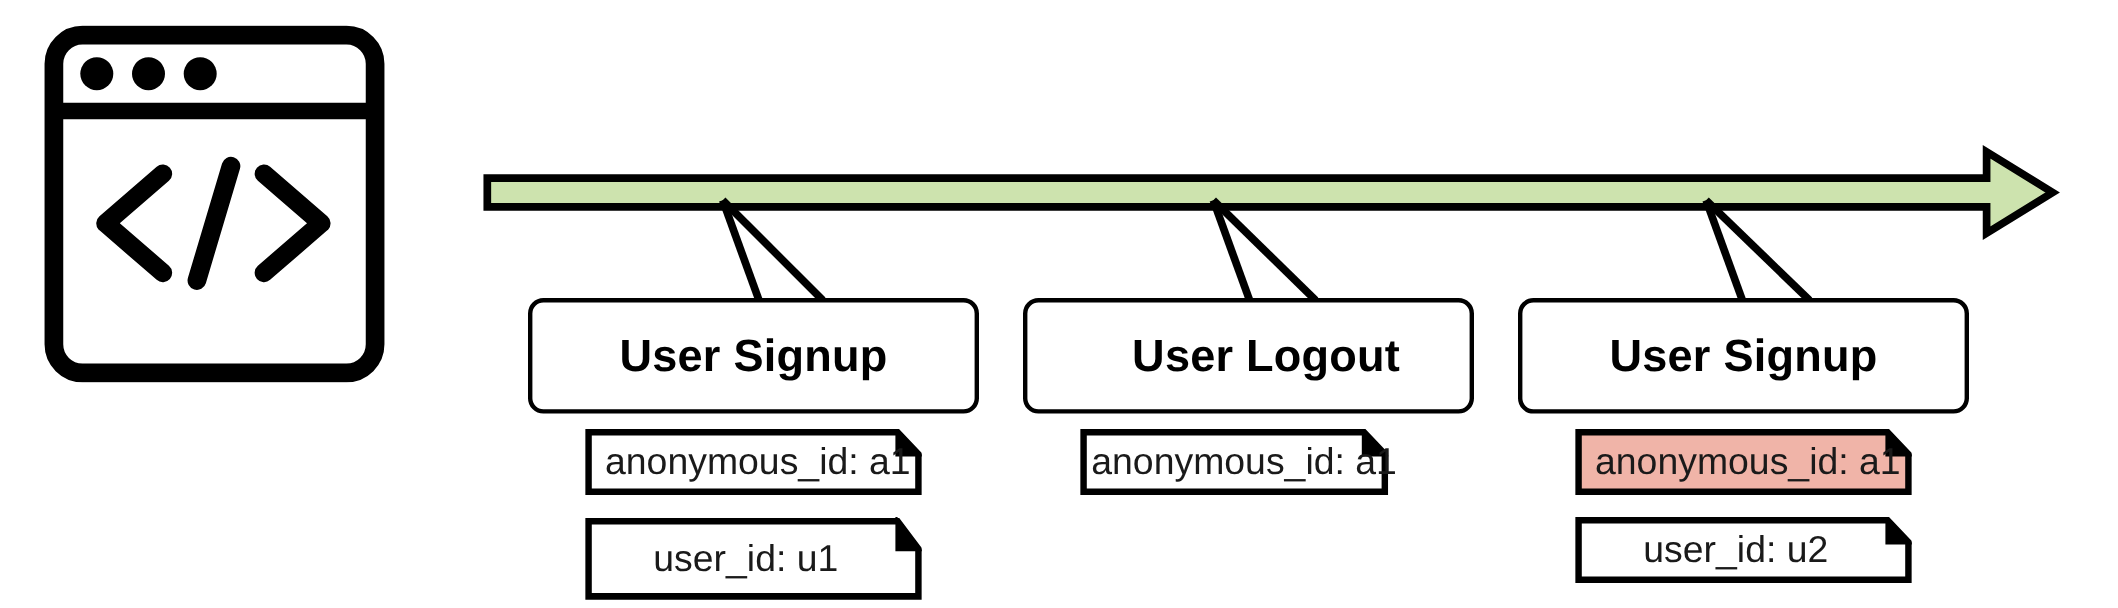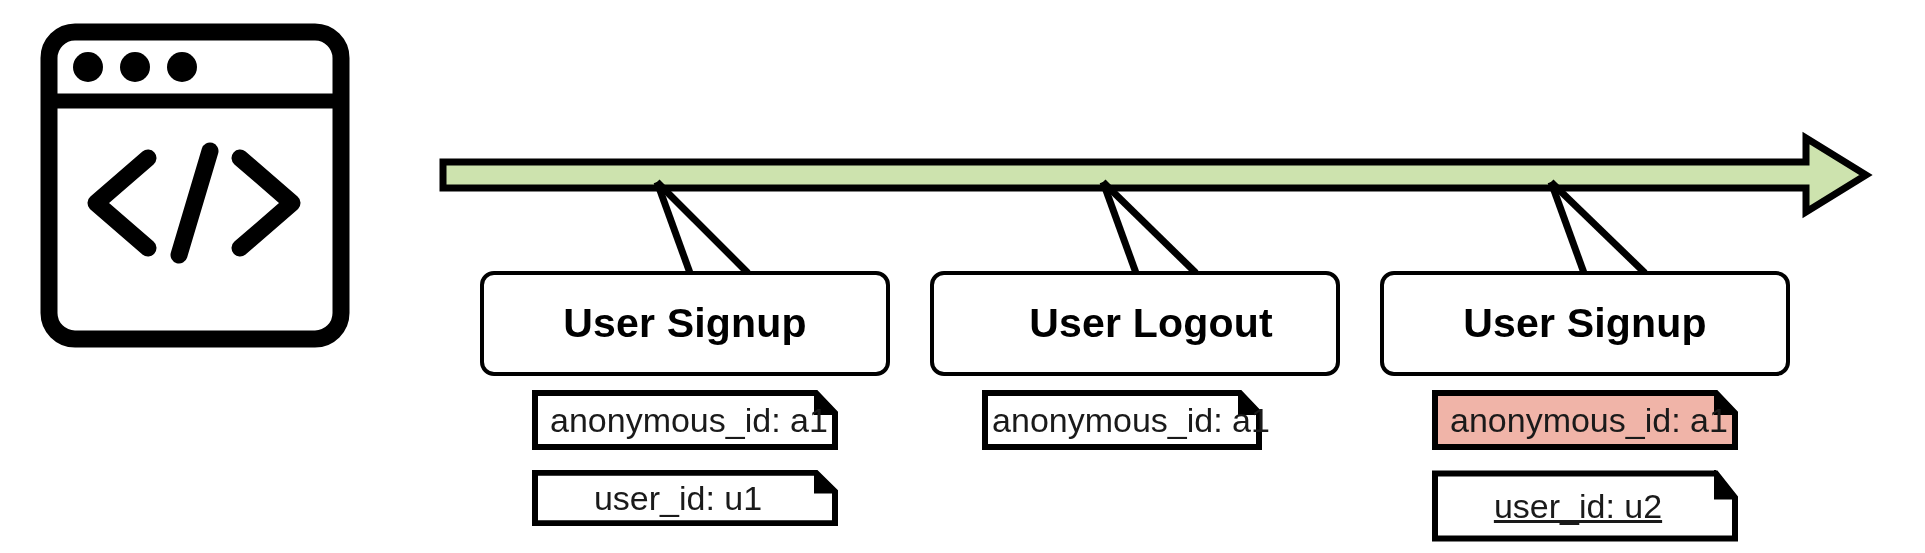--- a/index.html
+++ b/index.html
@@ -118,21 +118,21 @@
   <div class="event-box" style="left:480px; top:266px; width:410px; height:105px;">User Signup</div>
 
   <div class="note align-left" style="left:532px; top:385px; width:306px; height:60px;">
     <svg class="note-svg" viewBox="0 0 306 60" preserveAspectRatio="none">
       <path d="M 3 3 L 284 3 L 303 23 L 303 57 L 3 57 Z" fill="#ffffff" stroke="#000000" stroke-width="6" stroke-linejoin="miter" vector-effect="non-scaling-stroke"></path>
       <path d="M 284 3 L 303 23 L 284 23 Z" fill="#000000" stroke="#000000" stroke-width="4" vector-effect="non-scaling-stroke"></path>
     </svg>
     <span class="note-label">anonymous_id: a1</span>
   </div>
 
-  <div class="note" style="left:532px; top:465px; width:306px; height:56px;text-align:right;">
+  <div class="note" style="left:532px; top:465px; width:306px; height:76px;text-align:right;">
     <svg class="note-svg" viewBox="0 0 306 60" preserveAspectRatio="none">
       <path d="M 3 3 L 284 3 L 303 23 L 303 57 L 3 57 Z" fill="#ffffff" stroke="#000000" stroke-width="6" stroke-linejoin="miter" vector-effect="non-scaling-stroke"></path>
       <path d="M 284 3 L 303 23 L 284 23 Z" fill="#000000" stroke="#000000" stroke-width="4" vector-effect="non-scaling-stroke"></path>
     </svg>
     <span class="note-label">user_id: u1</span>
   </div>
 
   <div class="event-box" style="left:930px; top:266px; width:410px; height:105px;padding-left:32px;">User Logout</div>
 
   <div class="note align-left" style="left:982px; top:385px; width:280px; height:60px;">
@@ -146,21 +146,21 @@
   <div class="event-box" style="left:1380px; top:266px; width:410px; height:105px;">User Signup</div>
 
   <div class="note align-left" style="left:1432px; top:385px; width:306px; height:60px;">
     <svg class="note-svg" viewBox="0 0 306 60" preserveAspectRatio="none">
       <path d="M 3 3 L 284 3 L 303 23 L 303 57 L 3 57 Z" fill="#f0b4a8" stroke="#000000" stroke-width="6" stroke-linejoin="miter" vector-effect="non-scaling-stroke"></path>
       <path d="M 284 3 L 303 23 L 284 23 Z" fill="#000000" stroke="#000000" stroke-width="4" vector-effect="non-scaling-stroke"></path>
     </svg>
     <span class="note-label">anonymous_id: a1</span>
   </div>
 
-  <div class="note" style="left:1432px; top:465px; width:306px; height:72px;text-decoration:underline;">
+  <div class="note" style="left:1432px; top:465px; width:306px; height:60px;">
     <svg class="note-svg" viewBox="0 0 306 60" preserveAspectRatio="none">
       <path d="M 3 3 L 284 3 L 303 23 L 303 57 L 3 57 Z" fill="#ffffff" stroke="#000000" stroke-width="6" stroke-linejoin="miter" vector-effect="non-scaling-stroke"></path>
       <path d="M 284 3 L 303 23 L 284 23 Z" fill="#000000" stroke="#000000" stroke-width="4" vector-effect="non-scaling-stroke"></path>
     </svg>
     <span class="note-label">user_id: u2</span>
   </div>
 
 </div>
 
 </body></html>

